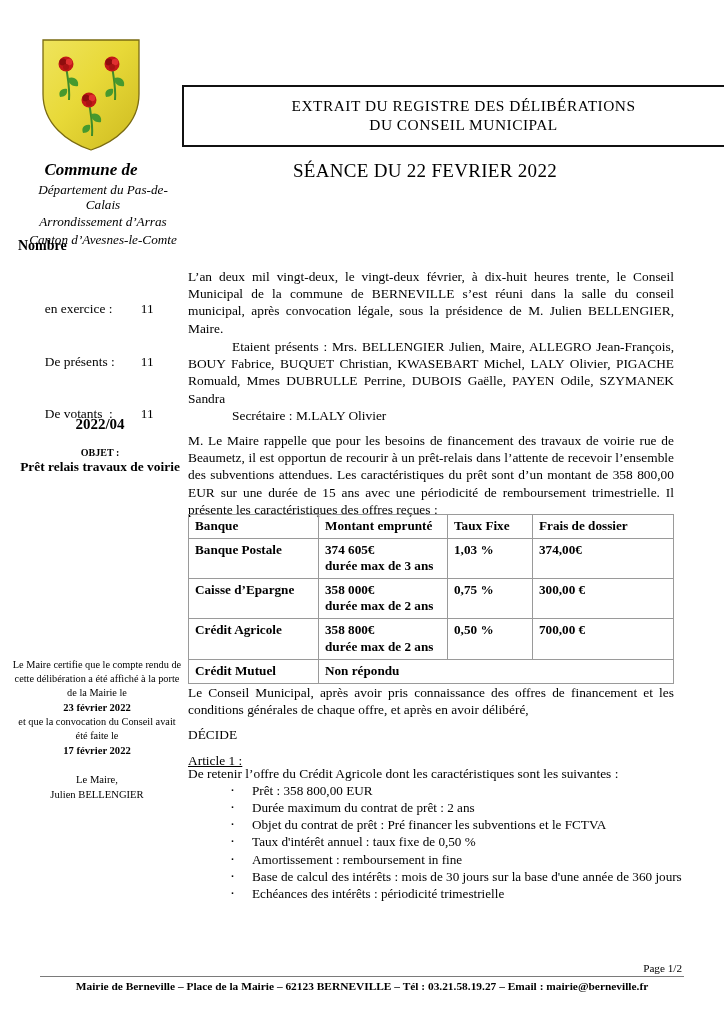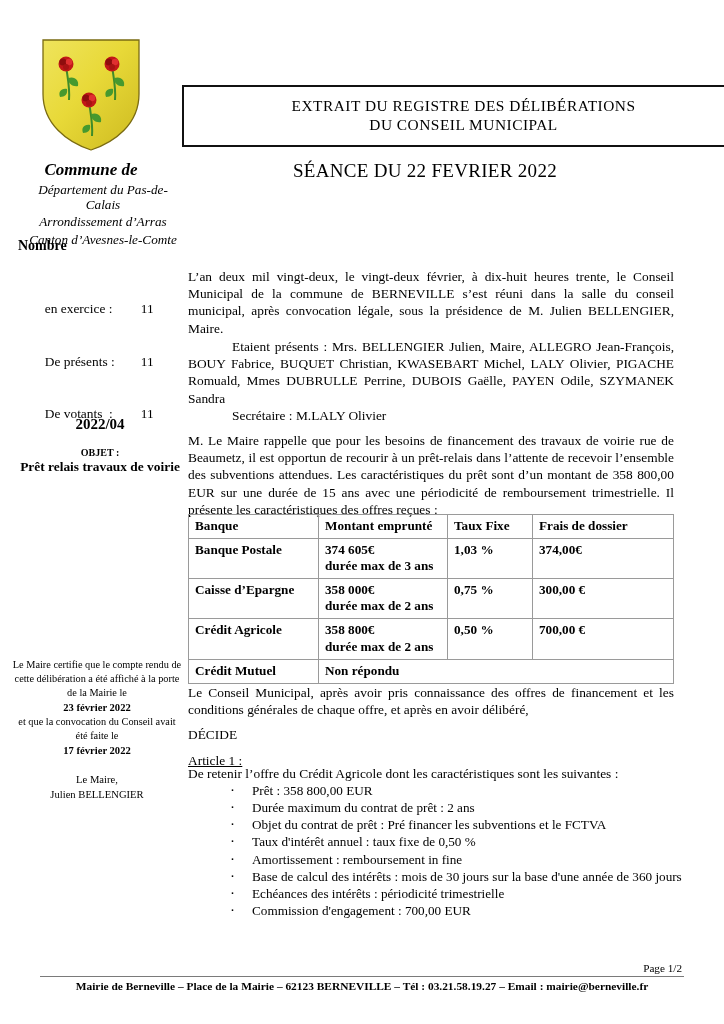--- a/index.html
+++ b/index.html
@@ -412,21 +412,20 @@
     <div class="body-text p-retenir">De retenir l’offre du Crédit Agricole dont les caractéristiques sont les suivantes :</div>
 
     <ul class="bullets">
       <li>Prêt : 358 800,00 EUR</li>
       <li>Durée maximum du contrat de prêt : 2 ans</li>
       <li>Objet du contrat de prêt : Pré financer les subventions et le FCTVA</li>
       <li>Taux d'intérêt annuel : taux fixe de 0,50 %</li>
       <li>Amortissement : remboursement in fine</li>
       <li>Base de calcul des intérêts : mois de 30 jours sur la base d'une année de 360 jours</li>
       <li>Echéances des intérêts : périodicité trimestrielle</li>
-      <li>Commission d'engagement : 700,00 EUR</li>
     </ul>
   </div>
 
   <div class="page-num">Page 1/2</div>
   <div class="footer-rule"></div>
   <div class="footer-text">Mairie de Berneville – Place de la Mairie – 62123 BERNEVILLE – Tél : 03.21.58.19.27 – Email : mairie@berneville.fr</div>
 
 </div>
 
 </body></html>

